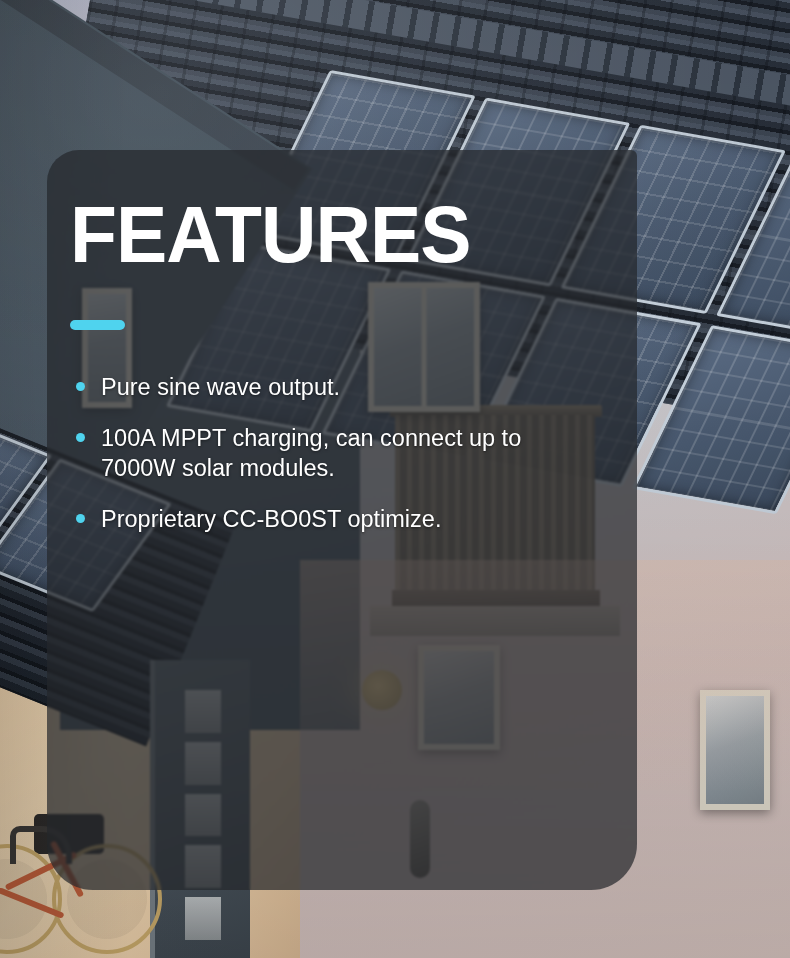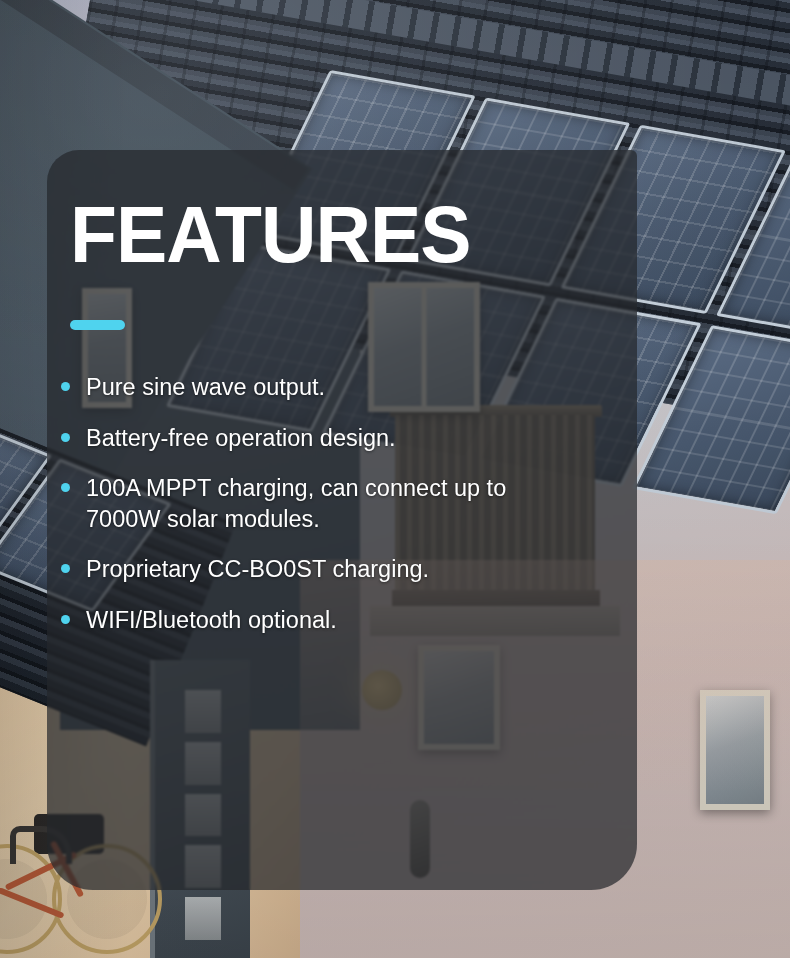--- a/index.html
+++ b/index.html
@@ -246,21 +246,21 @@
 
   .accent-bar {
     position:absolute;
     left:23px; top:170px;
     width:55px; height:10px;
     border-radius:5px;
   }
 
   .feature-list {
     position:absolute;
-    left:14px; top:222px;
+    left:29px; top:222px;
     right:14px;
     list-style:none;
   }
   .feature-item {
     position:relative;
     display:flex;
     align-items:flex-start;
     color:#ffffff;
     font-size:23.5px;
     line-height:1.30;
@@ -358,40 +358,32 @@
     <div class="accent-bar" style="background: rgb(79, 211, 238);"></div>
 
     <ul class="feature-list">
 
       <li class="feature-item">
         <span class="bullet-dot" style="background: rgb(79, 211, 238);"></span>
         <span class="item-text">Pure sine wave output.</span>
       </li>
 
 
-      <li class="feature-item">
-        <span class="bullet-dot" style="background: rgb(79, 211, 238);"></span>
-        <span class="item-text">Battery-free operation design.</span>
-      </li>
 
       <li class="feature-item">
         <span class="bullet-dot" style="background: rgb(79, 211, 238);"></span>
         <span class="item-text">100A MPPT charging, can connect up to
 7000W solar modules.</span>
       </li>
 
 
 
 
       <li class="feature-item">
         <span class="bullet-dot" style="background: rgb(79, 211, 238);"></span>
-        <span class="item-text">Proprietary CC-BO0ST charging.</span>
+        <span class="item-text">Proprietary CC-BO0ST optimize.</span>
       </li>
 
-      <li class="feature-item">
-        <span class="bullet-dot" style="background: rgb(79, 211, 238);"></span>
-        <span class="item-text">WIFI/Bluetooth optional.</span>
-      </li>
 
     </ul>
   </div>
 
 </div>
 
 </body></html>

